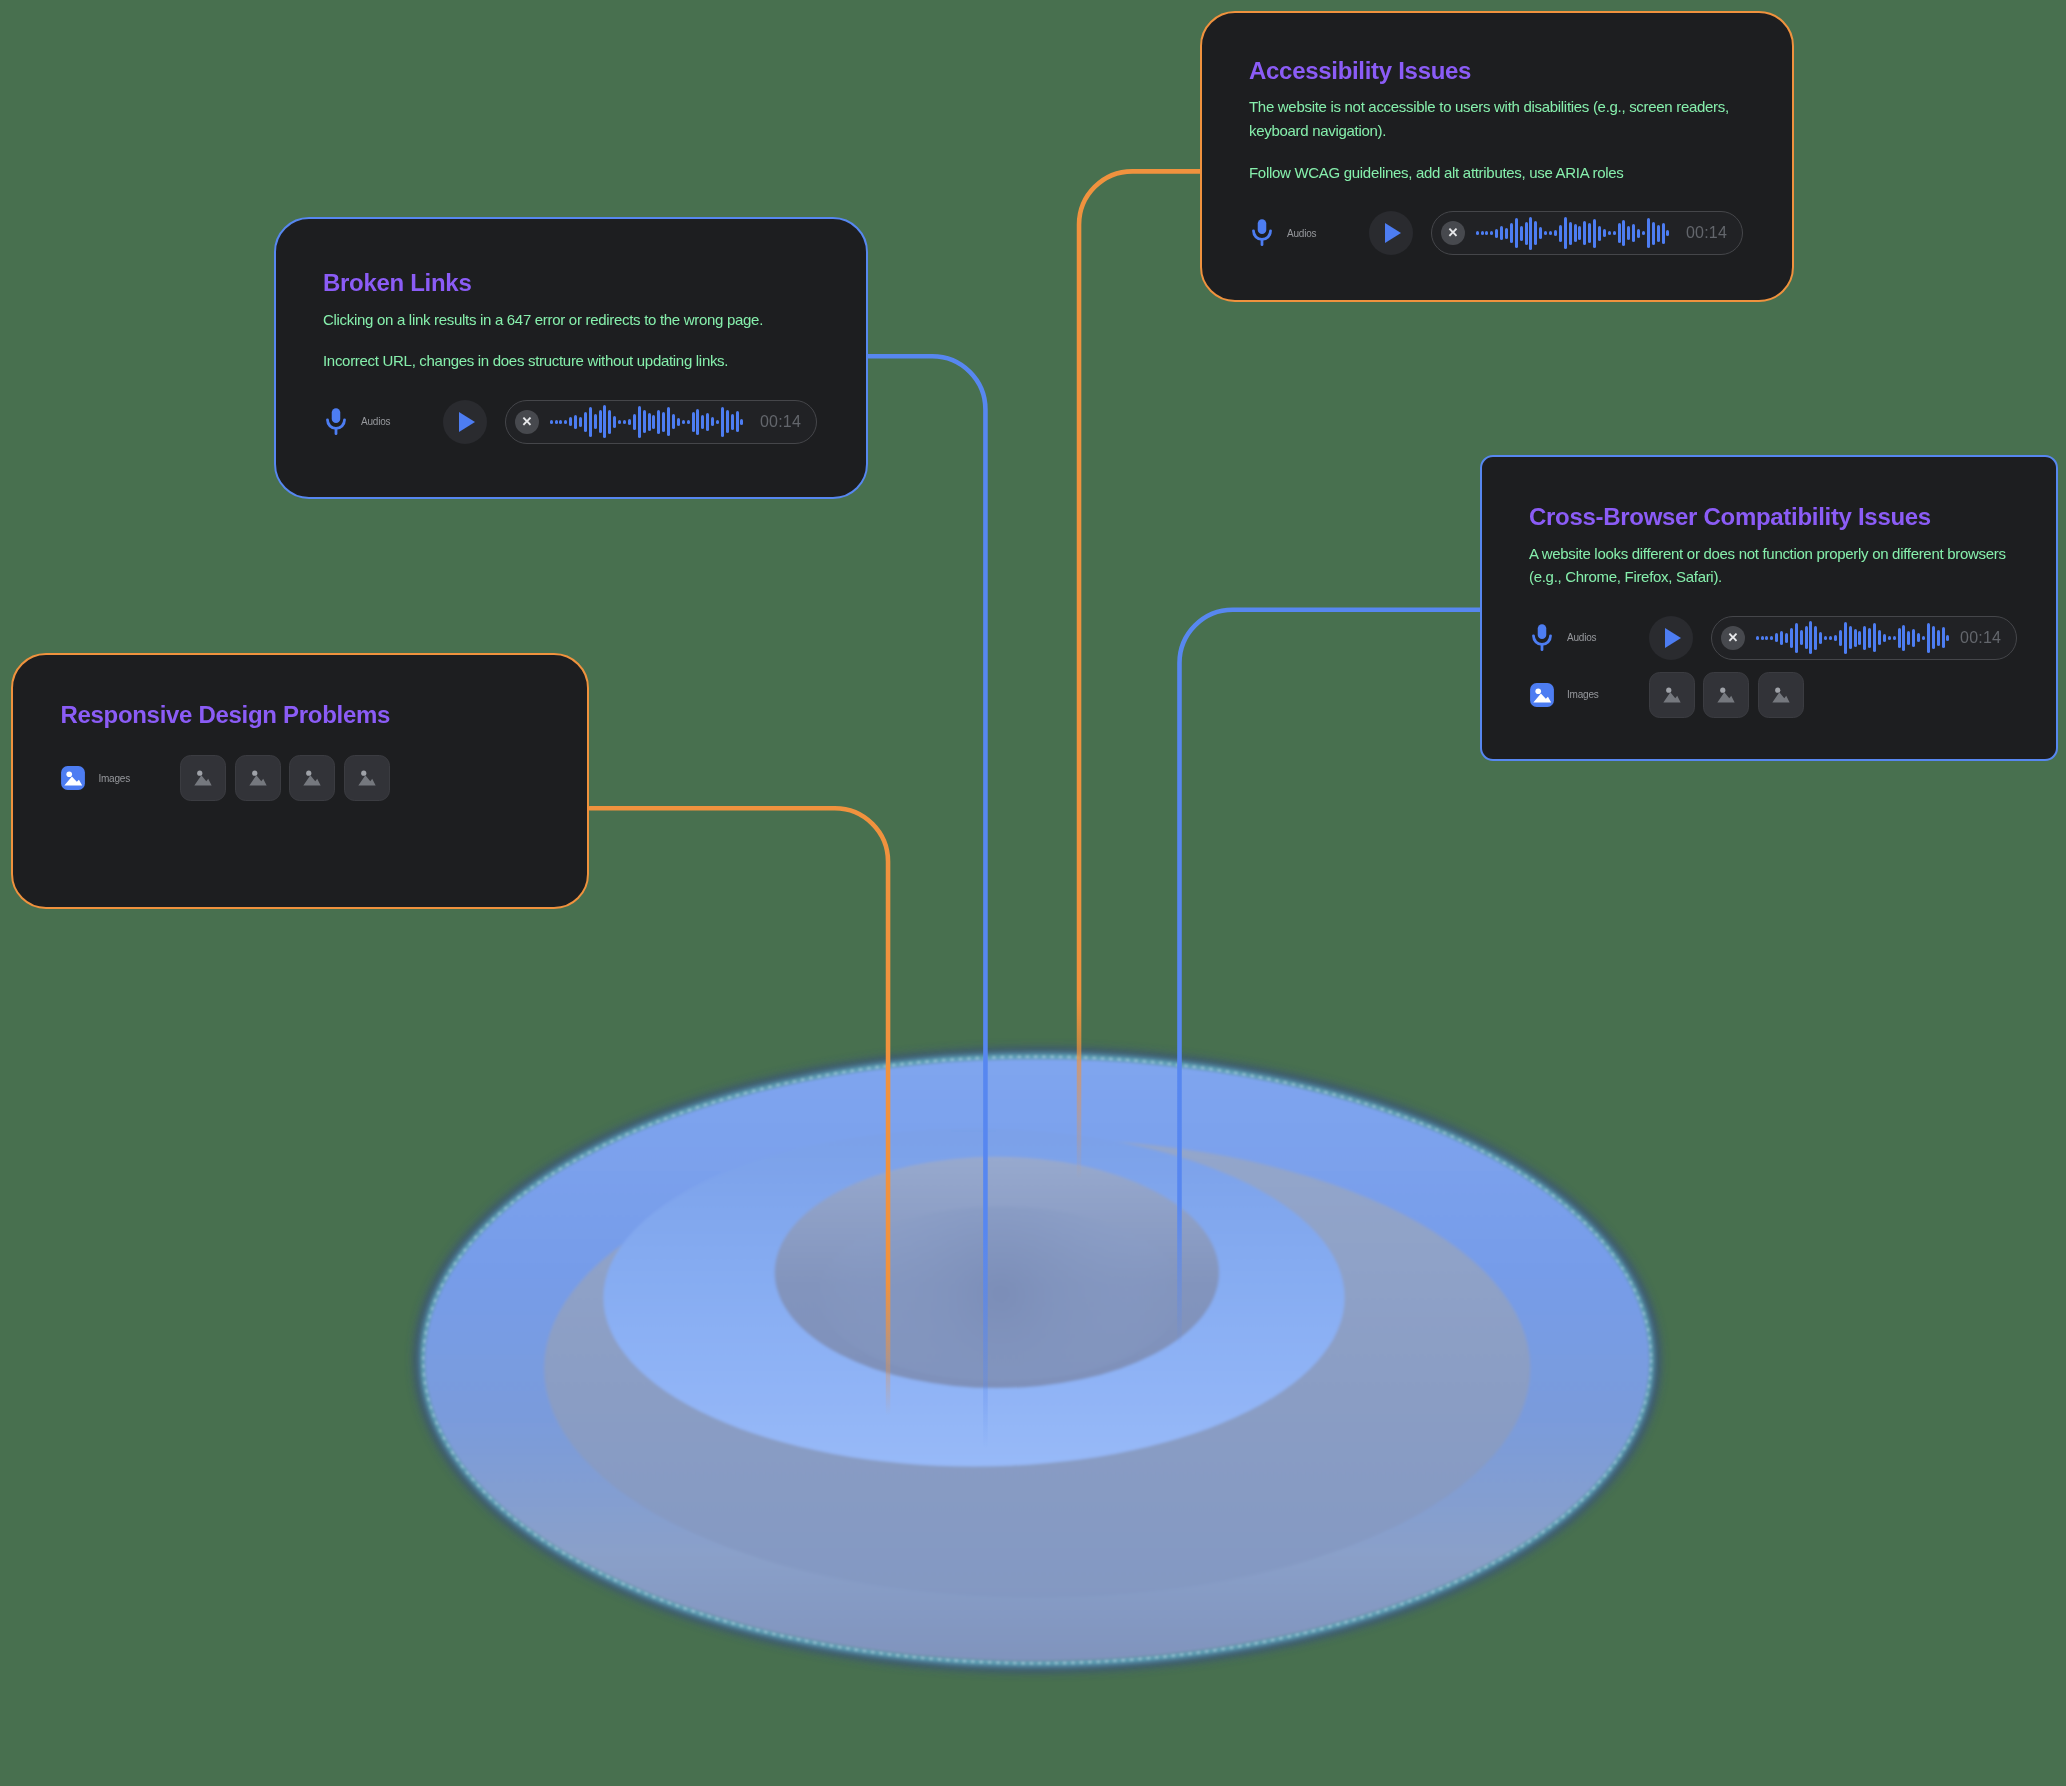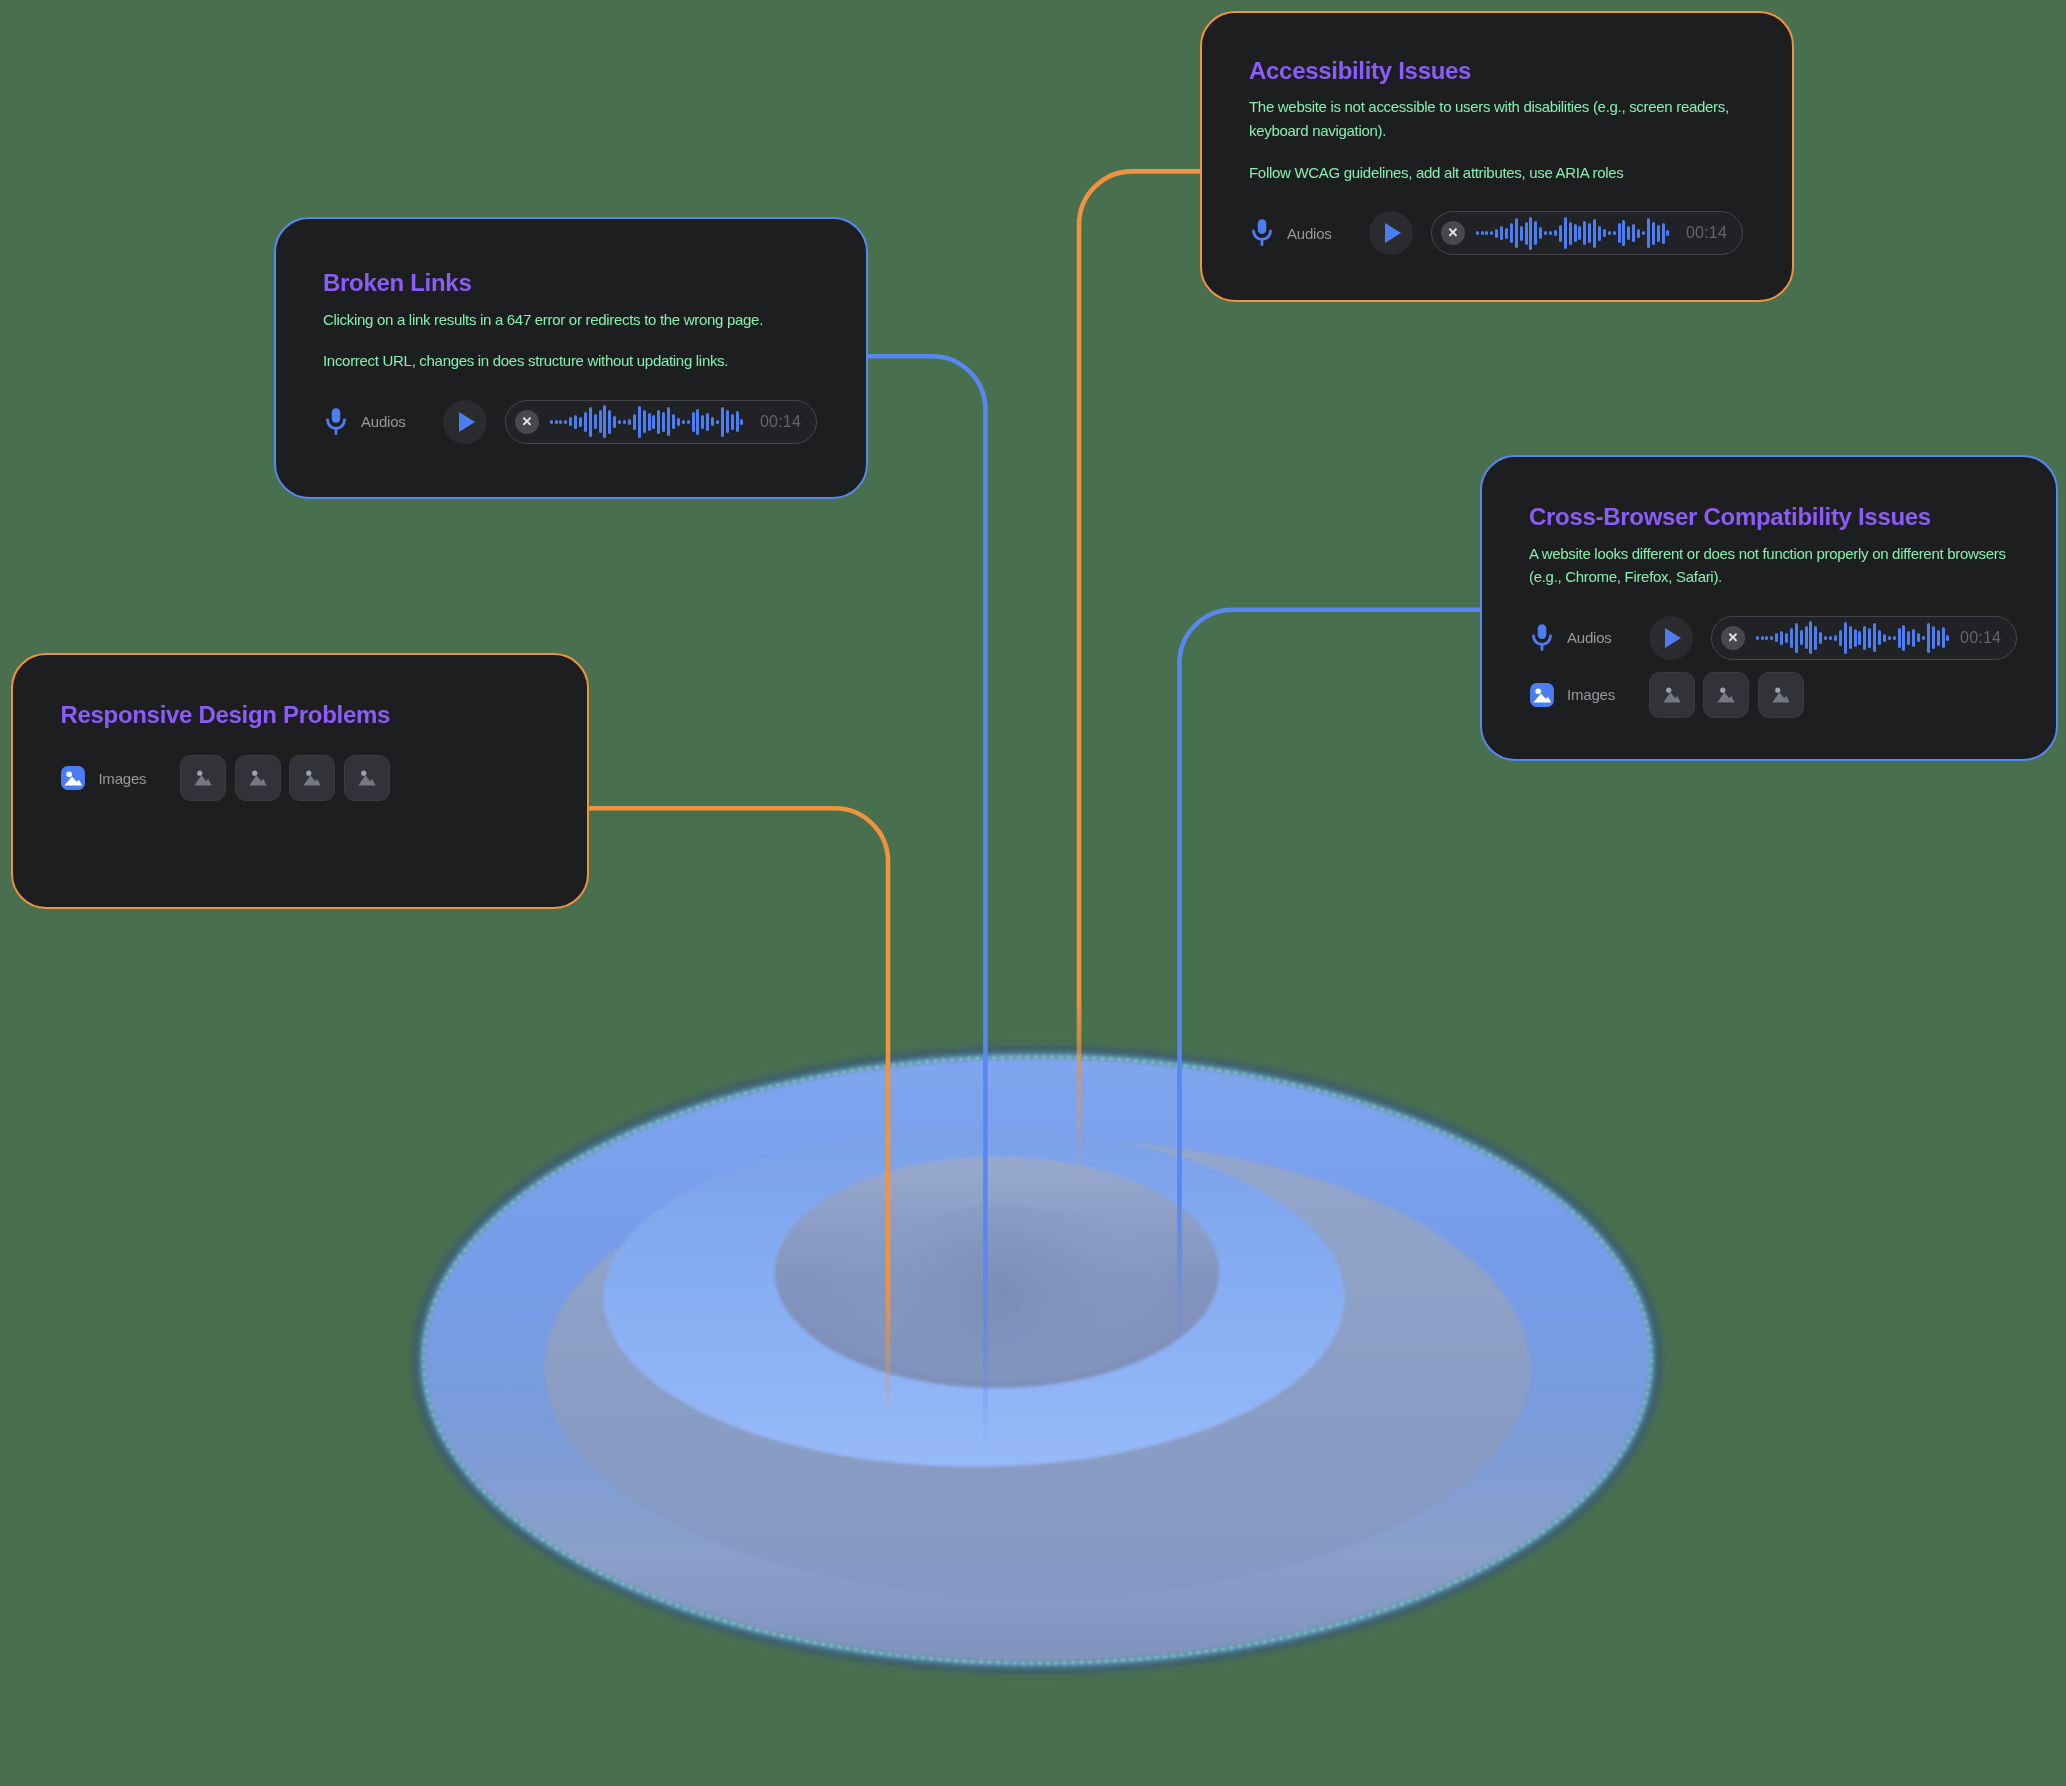--- a/index.html
+++ b/index.html
@@ -14,38 +14,38 @@
   
   .card{
     position:absolute;z-index:3;box-sizing:border-box;
     background:#1D1E20;border-radius:35px;border:2.3px solid #888;
     padding:49px 46px 38px 47px;
   }
   .card.orange{border-color:#F0923E;}
   .card.blue{border-color:#5787F0;}
   .card-accessibility{left:1200px;top:10.7px;width:594px;height:291px;padding-top:44px;}
   .card-broken{left:274px;top:217px;width:594px;height:282px;padding-top:50px;}
-  .card-cross{left:1480px;top:455px;width:578px;height:306px;padding-top:46px;}
+  .card-cross{left:1480px;top:455px;width:578px;height:306px;padding-top:46px;border-radius:13px;}
   .card-responsive{left:11.4px;top:653px;width:578px;height:256px;padding-top:46px;}
 
   .card h2{
     margin:0 0 10.7px 0;font-size:24px;font-weight:700;color:#8b5cf6;
     letter-spacing:-0.3px;white-space:nowrap;
   }
   .card p{
     margin:0;font-size:15px;line-height:23.6px;color:#86efac;letter-spacing:-0.3px;
   }
   .card p.tip{margin-top:18px;white-space:nowrap;}
   .card-broken p.body-text{white-space:nowrap;}
 
   
   .media-row{display:flex;align-items:center;margin-top:26px;height:46px;}
   .media-row + .media-row{margin-top:10.7px;}
   .media-label-group{display:flex;align-items:center;width:120px;flex:0 0 120px;}
-  .media-label{font-size:15px;color:#96989C;margin-left:12px;letter-spacing:-0.2px;}
+  .media-label{font-size:10px;color:#96989C;margin-left:12px;letter-spacing:-0.2px;}
 
   .mic-icon{width:26px;height:32px;display:inline-block;}
   .img-icon{width:26px;height:26px;display:inline-block;}
 
   .play-btn{
     width:44px;height:44px;border-radius:50%;background:#2A2B2F;
     display:flex;align-items:center;justify-content:center;flex:0 0 44px;
     margin-right:18px;cursor:pointer;
   }
   .play-tri{width:0;height:0;border-style:solid;border-width:10px 0 10px 16px;

